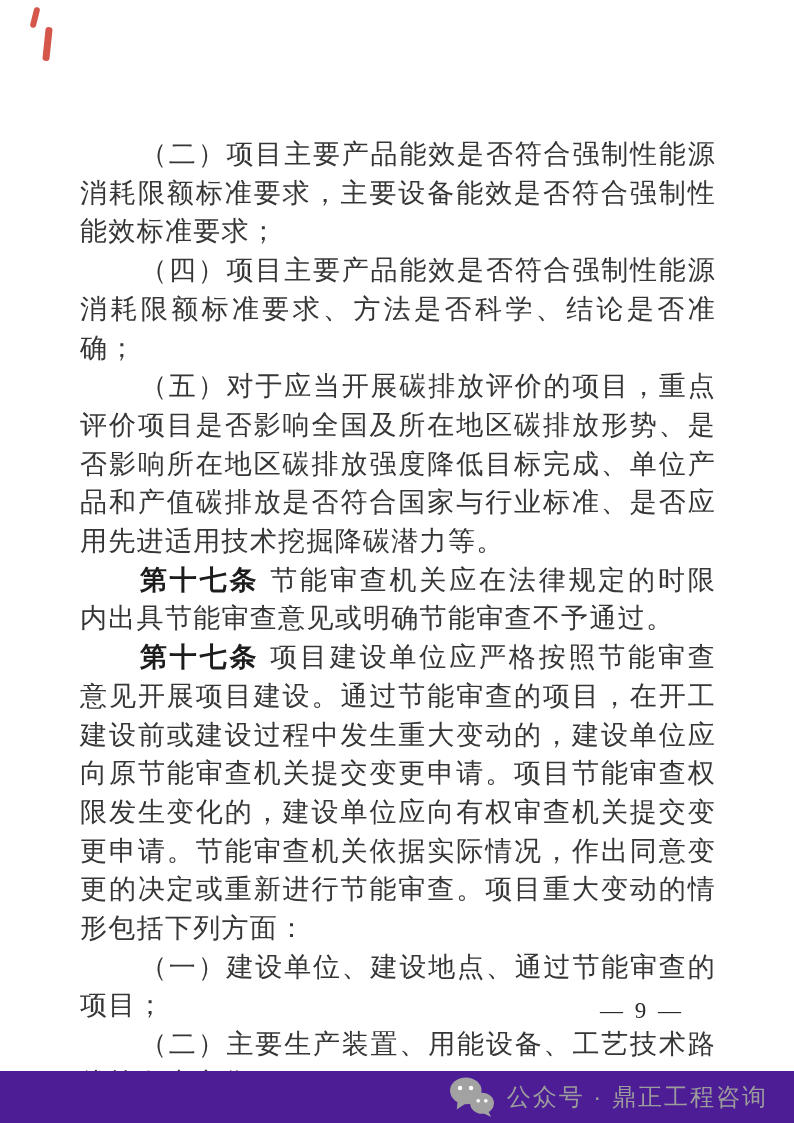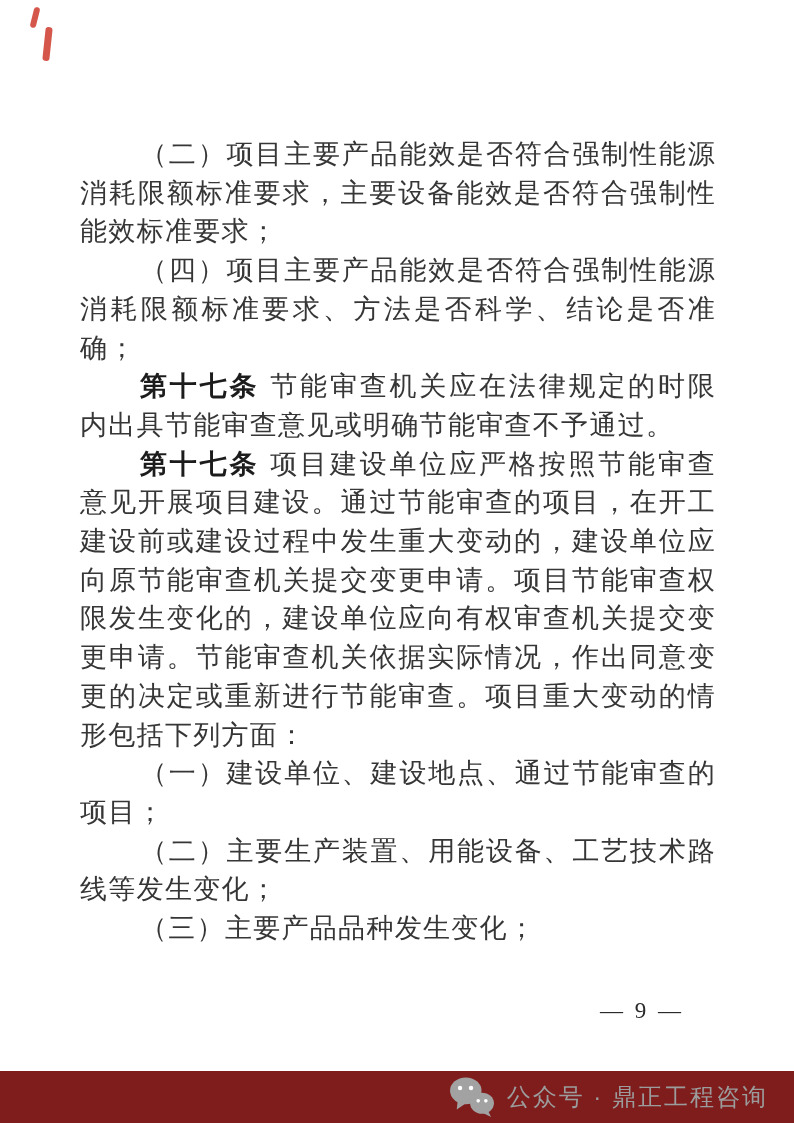--- a/index.html
+++ b/index.html
@@ -78,30 +78,31 @@
 <body>
 
 <div class="page">
 
   <span class="seal-mark m1" style="background: rgb(208, 69, 55);"></span>
   <span class="seal-mark m2" style="background: rgb(208, 69, 55);"></span>
 
   <div class="doc-body">
       <p><span>（二）项目主要产品能效是否符合强制性能源消耗限额标准要求，主要设备能效是否符合强制性能效标准要求；</span></p>
       <p><span>（四）项目主要产品能效是否符合强制性能源消耗限额标准要求、方法是否科学、结论是否准确；</span></p>
+      <p><span>（五）对于应当开展碳排放评价的项目，重点评价项目是否影响全国及所在地区碳排放形势、是否影响所在地区碳排放强度降低目标完成、单位产品和产值碳排放是否符合国家与行业标准、是否应用先进适用技术挖掘降碳潜力等。</span></p>
       <p><span class="article-head">第十七条</span><span>节能审查机关应在法律规定的时限内出具节能审查意见或明确节能审查不予通过。</span></p>
       <p><span class="article-head">第十七条</span><span>项目建设单位应严格按照节能审查意见开展项目建设。通过节能审查的项目，在开工建设前或建设过程中发生重大变动的，建设单位应向原节能审查机关提交变更申请。项目节能审查权限发生变化的，建设单位应向有权审查机关提交变更申请。节能审查机关依据实际情况，作出同意变更的决定或重新进行节能审查。项目重大变动的情形包括下列方面：</span></p>
       <p><span>（一）建设单位、建设地点、通过节能审查的项目；</span></p>
       <p><span>（二）主要生产装置、用能设备、工艺技术路线等发生变化；</span></p>
       <p><span>（三）主要产品品种发生变化；</span></p>
     </div>
 
   <div class="page-number">— 9 —</div>
 
-  <div class="footer-bar" style="background: #7f1d1d;">
+  <div class="footer-bar" style="background: #4c1d95;">
     <svg class="wechat-icon" viewBox="0 0 48 44" xmlns="http://www.w3.org/2000/svg">
       <g id="wechat-icon-shapes" fill="#a2a2a2">
         <ellipse cx="17.5" cy="15.5" rx="16.5" ry="14"></ellipse>
         <polygon points="9,26 8,35 17,29"></polygon>
         <ellipse cx="34.5" cy="28.5" rx="12.5" ry="11"></ellipse>
         <polygon points="41,37 44,43 36,39"></polygon>
       </g>
       <g fill="#ffffff">
         <circle cx="11.5" cy="12.5" r="2.3"></circle>
         <circle cx="23.0" cy="12.5" r="2.3"></circle>

